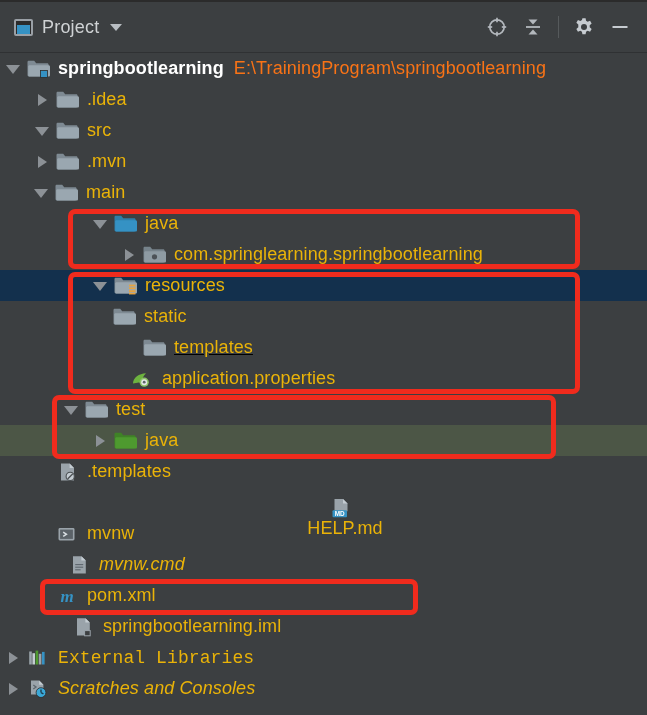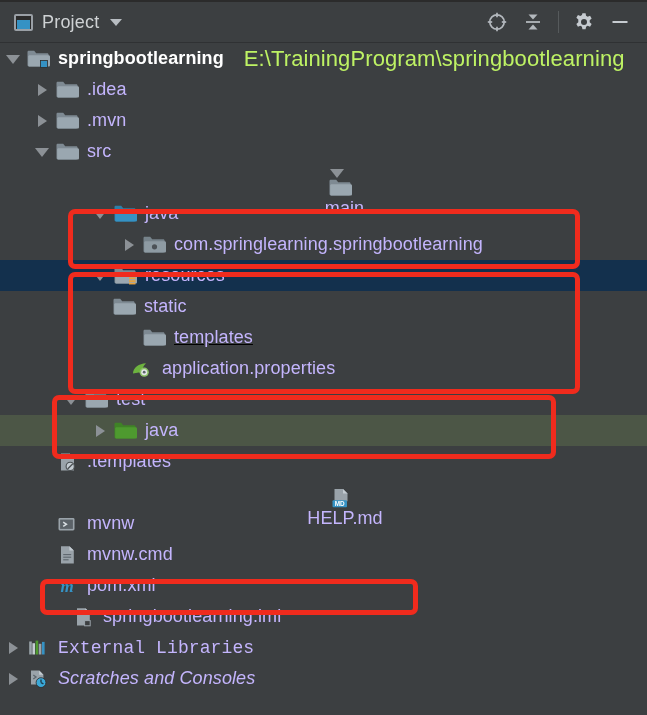--- a/index.html
+++ b/index.html
@@ -12,21 +12,21 @@
   #app {
     position: relative;
     width: 647px; height: 715px;
     background: #3c3f41;
     border-top: 2px solid #2b2b2b;
   }
 
   
   .header {
     position: relative;
-    height: 41px;
+    height: 51px;
     background: #3c3f41;
     border-bottom: 1px solid #2f3133;
     display: flex;
     align-items: center;
     padding: 0 10px 0 14px;
   }
   .header-left { display: flex; align-items: center; gap: 9px; }
   .proj-icon {
     width: 19px; height: 17px;
     border: 2px solid #9aa0a6;
@@ -94,26 +94,26 @@
   }
   .arrow.open::before {
     content: "";
     position: absolute; left: -1px; top: 2px;
     border-left: 7px solid transparent;
     border-right: 7px solid transparent;
     border-top: 9px solid #8c9196;
   }
   .label {
     font-size: 18px;
-    color: #c4b5fd;
+    color: #eab308;
     margin-left: 7px;
     letter-spacing: .1px;
   }
   .label.root { color: #ffffff; font-weight: bold; }
-  .label.path { color: #bef264; font-weight: normal; margin-left: 20px; font-size: 22px; }
+  .label.path { color: #f97316; font-weight: normal; margin-left: 10px; font-size: 18px; }
   .icon { flex: 0 0 auto; display:block; }
 
   
   .redbox {
     position: absolute;
     border: 5px solid #f02b1d;
     border-radius: 7px;
     pointer-events: none;
   }
 </style>
@@ -178,40 +178,40 @@
         <div class="arrow closed" style="margin-right: 9px;"></div>
         <span style="display: flex; align-items: center;">
           <svg class="icon" width="24" height="20" viewBox="0 0 24 20">
             <path fill="#7e8a93" d="M0.5 3.2 C0.5 2.3 1.1 1.8 1.9 1.8 H7.2 L9.2 4.2 H20.2 C21 4.2 21.6 4.8 21.6 5.6 V16 C21.6 16.9 21 17.4 20.2 17.4 H1.9 C1.1 17.4 0.5 16.9 0.5 16 Z"></path>
             <path fill="#9aa7b0" d="M2.6 6.2 H21.6 C22.4 6.2 23 6.8 23 7.6 V16.2 C23 17 22.4 17.6 21.6 17.6 H2.6 C1.8 17.6 1.2 17 1.2 16.2 V7.6 C1.2 6.8 1.8 6.2 2.6 6.2 Z"></path>
           </svg>
         </span>
         <span class="label">.idea</span>
       </div>
       <div class="row" style="padding-left: 36px;">
+        <div class="arrow open" style="margin-right: 9px;"></div>
+        <span style="display: flex; align-items: center;">
+          <svg class="icon" width="24" height="20" viewBox="0 0 24 20">
+            <path fill="#7e8a93" d="M0.5 3.2 C0.5 2.3 1.1 1.8 1.9 1.8 H7.2 L9.2 4.2 H20.2 C21 4.2 21.6 4.8 21.6 5.6 V16 C21.6 16.9 21 17.4 20.2 17.4 H1.9 C1.1 17.4 0.5 16.9 0.5 16 Z"></path>
+            <path fill="#9aa7b0" d="M2.6 6.2 H21.6 C22.4 6.2 23 6.8 23 7.6 V16.2 C23 17 22.4 17.6 21.6 17.6 H2.6 C1.8 17.6 1.2 17 1.2 16.2 V7.6 C1.2 6.8 1.8 6.2 2.6 6.2 Z"></path>
+          </svg>
+        </span>
+        <span class="label">src</span>
+      </div>
+      <div class="row" style="padding-left: 36px;">
         <div class="arrow closed" style="margin-right: 9px;"></div>
         <span style="display: flex; align-items: center;">
           <svg class="icon" width="24" height="20" viewBox="0 0 24 20">
             <path fill="#7e8a93" d="M0.5 3.2 C0.5 2.3 1.1 1.8 1.9 1.8 H7.2 L9.2 4.2 H20.2 C21 4.2 21.6 4.8 21.6 5.6 V16 C21.6 16.9 21 17.4 20.2 17.4 H1.9 C1.1 17.4 0.5 16.9 0.5 16 Z"></path>
             <path fill="#9aa7b0" d="M2.6 6.2 H21.6 C22.4 6.2 23 6.8 23 7.6 V16.2 C23 17 22.4 17.6 21.6 17.6 H2.6 C1.8 17.6 1.2 17 1.2 16.2 V7.6 C1.2 6.8 1.8 6.2 2.6 6.2 Z"></path>
           </svg>
         </span>
         <span class="label">.mvn</span>
       </div>
-      <div class="row" style="padding-left: 36px;">
-        <div class="arrow open" style="margin-right: 9px;"></div>
-        <span style="display: flex; align-items: center;">
-          <svg class="icon" width="24" height="20" viewBox="0 0 24 20">
-            <path fill="#7e8a93" d="M0.5 3.2 C0.5 2.3 1.1 1.8 1.9 1.8 H7.2 L9.2 4.2 H20.2 C21 4.2 21.6 4.8 21.6 5.6 V16 C21.6 16.9 21 17.4 20.2 17.4 H1.9 C1.1 17.4 0.5 16.9 0.5 16 Z"></path>
-            <path fill="#9aa7b0" d="M2.6 6.2 H21.6 C22.4 6.2 23 6.8 23 7.6 V16.2 C23 17 22.4 17.6 21.6 17.6 H2.6 C1.8 17.6 1.2 17 1.2 16.2 V7.6 C1.2 6.8 1.8 6.2 2.6 6.2 Z"></path>
-          </svg>
-        </span>
-        <span class="label">src</span>
-      </div>
-      <div class="row" style="padding-left: 35px; flex-direction: column;">
+      <div class="row" style="padding-left: 35px;">
         <div class="arrow open" style="margin-right: 9px;"></div>
         <span style="display: flex; align-items: center;">
           <svg class="icon" width="24" height="20" viewBox="0 0 24 20">
             <path fill="#7e8a93" d="M0.5 3.2 C0.5 2.3 1.1 1.8 1.9 1.8 H7.2 L9.2 4.2 H20.2 C21 4.2 21.6 4.8 21.6 5.6 V16 C21.6 16.9 21 17.4 20.2 17.4 H1.9 C1.1 17.4 0.5 16.9 0.5 16 Z"></path>
             <path fill="#9aa7b0" d="M2.6 6.2 H21.6 C22.4 6.2 23 6.8 23 7.6 V16.2 C23 17 22.4 17.6 21.6 17.6 H2.6 C1.8 17.6 1.2 17 1.2 16.2 V7.6 C1.2 6.8 1.8 6.2 2.6 6.2 Z"></path>
           </svg>
         </span>
         <span class="label">main</span>
       </div>
       <div class="row" style="padding-left: 94px;">
@@ -331,21 +331,21 @@
         <div class="arrow" style="margin-right: 9px;"></div>
         <span style="display: flex; align-items: center;">
           <svg class="icon" width="24" height="20" viewBox="0 0 24 20">
             <rect x="2.5" y="4" width="16" height="12.5" rx="1.4" fill="#9aa3aa"></rect>
             <rect x="4.1" y="5.6" width="12.8" height="9.3" fill="#5b6268"></rect>
             <path d="M7.2 8.2 L10.4 10.3 L7.2 12.4" fill="none" stroke="#d7dde1" stroke-width="1.5"></path>
           </svg>
         </span>
         <span class="label">mvnw</span>
       </div>
-      <div class="row" style="padding-left: 36px;">
+      <div class="row" style="padding-left: 48px; font-style: italic;">
         <div class="arrow" style="margin-right: 9px;"></div>
         <span style="display: flex; align-items: center;">
           <svg class="icon" width="24" height="20" viewBox="0 0 24 20">
             <path fill="#9aa3aa" d="M5 1.2 H13.4 L17.8 5.6 V18.6 H5 Z"></path>
             <path fill="#c4ccd2" d="M13.4 1.2 L17.8 5.6 H13.4 Z"></path>
             <g stroke="#5d666d" stroke-width="1.1">
               <line x1="7.2" y1="9.6" x2="15.2" y2="9.6"></line>
               <line x1="7.2" y1="12.2" x2="15.2" y2="12.2"></line>
               <line x1="7.2" y1="14.8" x2="12.6" y2="14.8"></line>
             </g>

